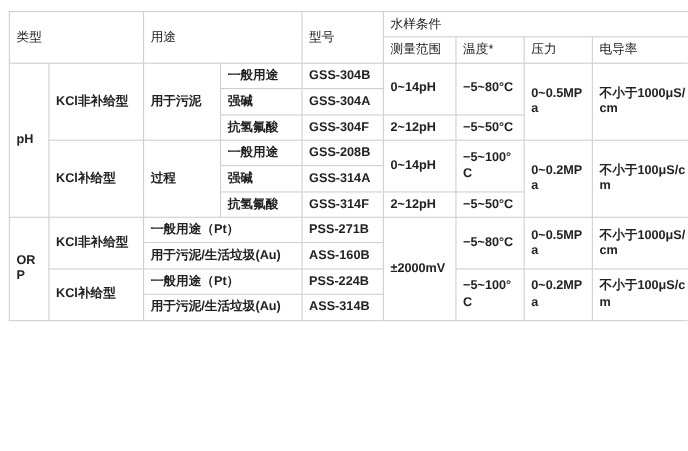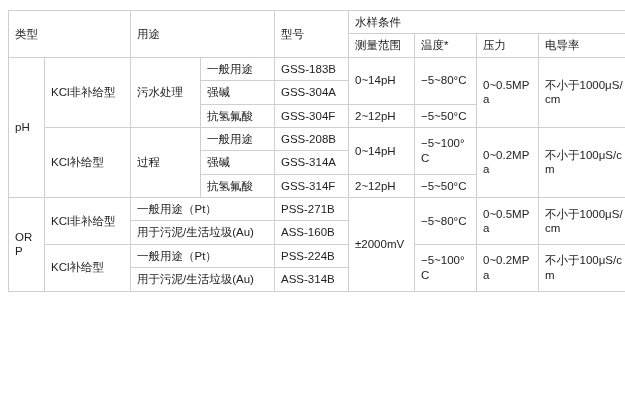--- a/index.html
+++ b/index.html
@@ -26,21 +26,21 @@
     width: 598px;
     margin: 0;
     font-size: 11.5px;
     line-height: 1.25;
   }
   table.spec td, table.spec th {
     border: 1px solid #cfcfcf;
     padding: 4px 6px;
     vertical-align: middle;
     text-align: left;
-    font-weight: normal;
+    font-weight: bold;
     color: #222222;
     background: #ffffff;
     word-break: break-all;
   }
   table.spec th {
     font-weight: normal;
   }
   .c-type      { width: 36px; text-align: left; }
   .c-subtype   { width: 86px; }
   .c-usage     { width: 70px; }
@@ -109,23 +109,23 @@
         <tr>
           <th>测量范围</th>
           <th>温度*</th>
           <th>压力</th>
           <th>电导率</th>
         </tr>
 
         <tr>
           <td rowspan="6">pH</td>
           <td rowspan="3">KCl非补给型</td>
-          <td rowspan="3">污水处理</td>
+          <td rowspan="3">用于污泥</td>
           <td>一般用途</td>
-          <td>GSS-183B</td>
+          <td>GSS-304B</td>
           <td rowspan="2">0~14pH</td>
           <td rowspan="2">−5~80°C</td>
           <td rowspan="3">0~0.5MPa</td>
           <td rowspan="3">不小于1000μS/cm</td>
         </tr>
         <tr>
           <td>强碱</td>
           <td>GSS-304A</td>
         </tr>
         <tr>

